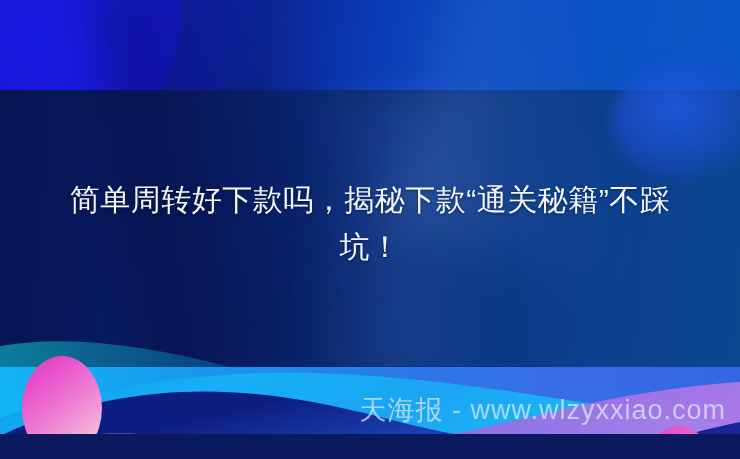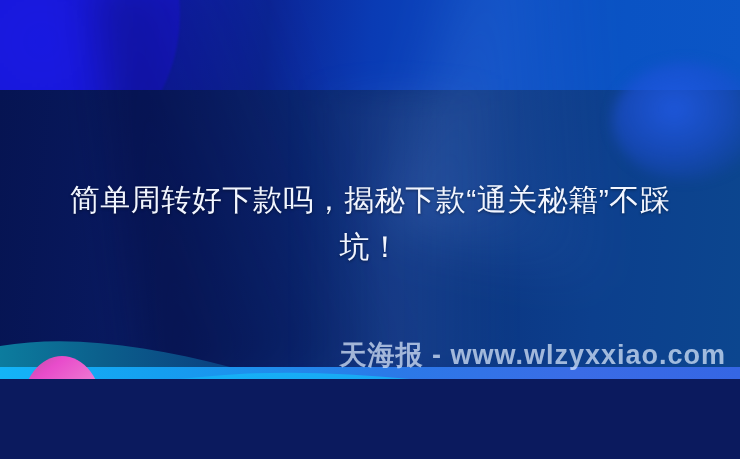--- a/index.html
+++ b/index.html
@@ -1,21 +1,21 @@
 <!DOCTYPE html>
 <html><head>
 <meta charset="utf-8">
 <title>Poster</title>
 <style>
   * { margin:0; padding:0; box-sizing:border-box; }
   html,body { width:740px; height:459px; overflow:hidden; background:#0b1a5e; }
 
   #poster {
     position:relative;
-    width:740px; height:379px;
+    width:740px; height:434px;
     overflow:hidden;
     font-family:"Liberation Sans","DejaVu Sans",sans-serif;
     background:#6d28d9;
   }
 
   
 
   
   .bg-base {
     position:absolute; inset:0;
@@ -113,21 +113,21 @@
   }
 
   
   .watermark {
     position:absolute;
     right:14px; bottom:6px;
     color:rgba(225,238,255,0.70);
     font-size:27px;
     letter-spacing:1px;
     white-space:nowrap;
-    font-weight:700;
+    font-weight:400;
   }
 </style>
 </head>
 <body>
 
 <div id="poster">
 
   <div class="bg-base"></div>
   <div class="band-top"></div>
   <div class="disc-left"></div>

